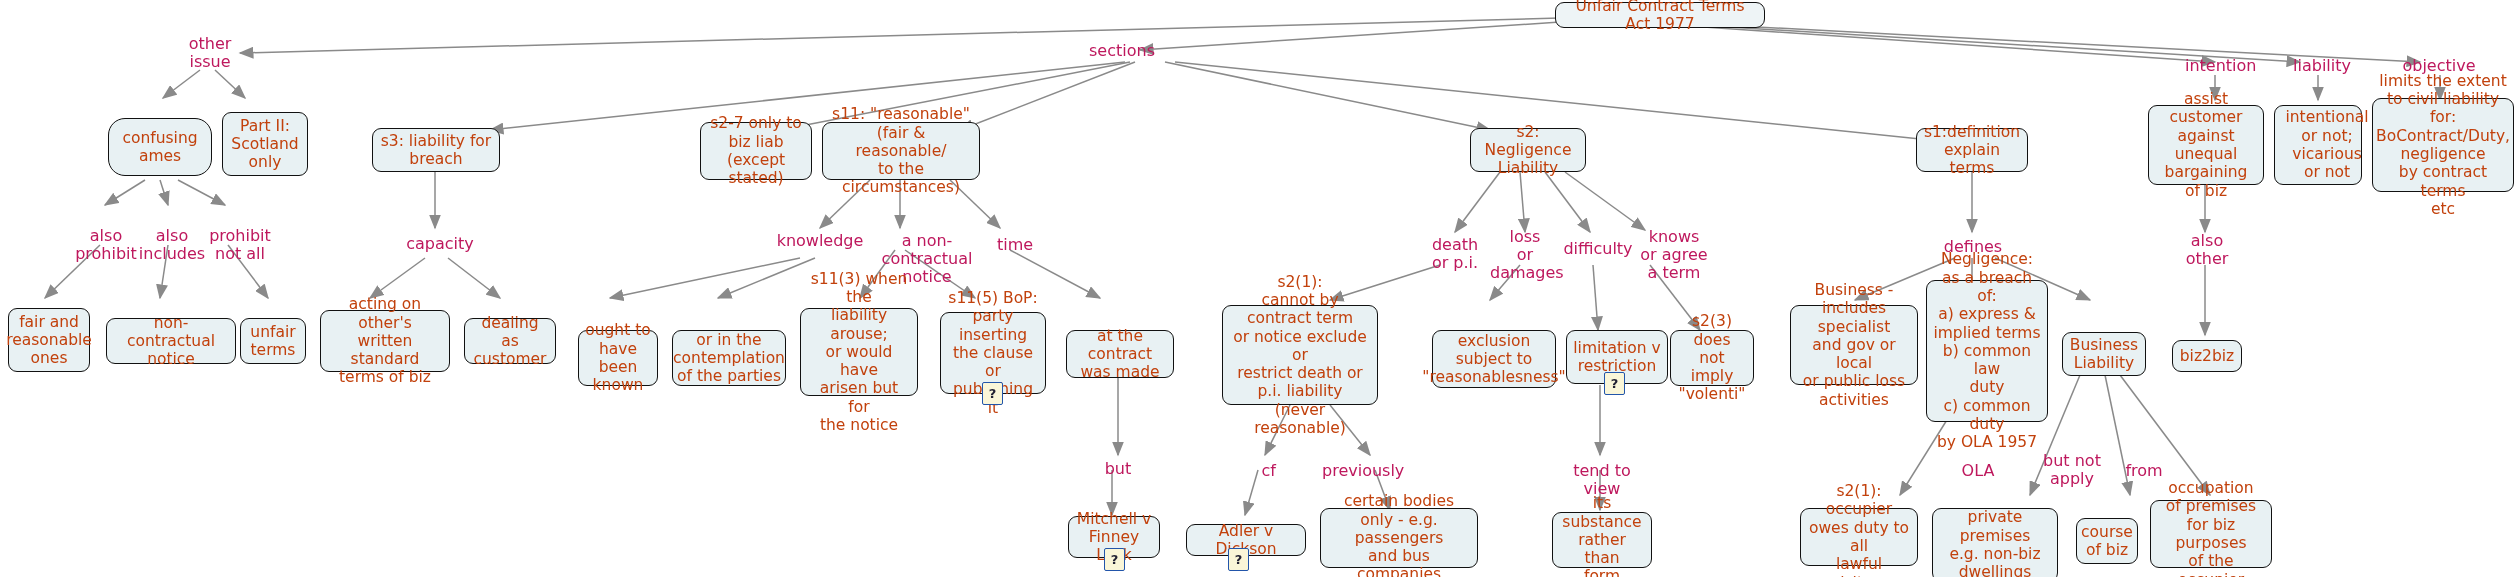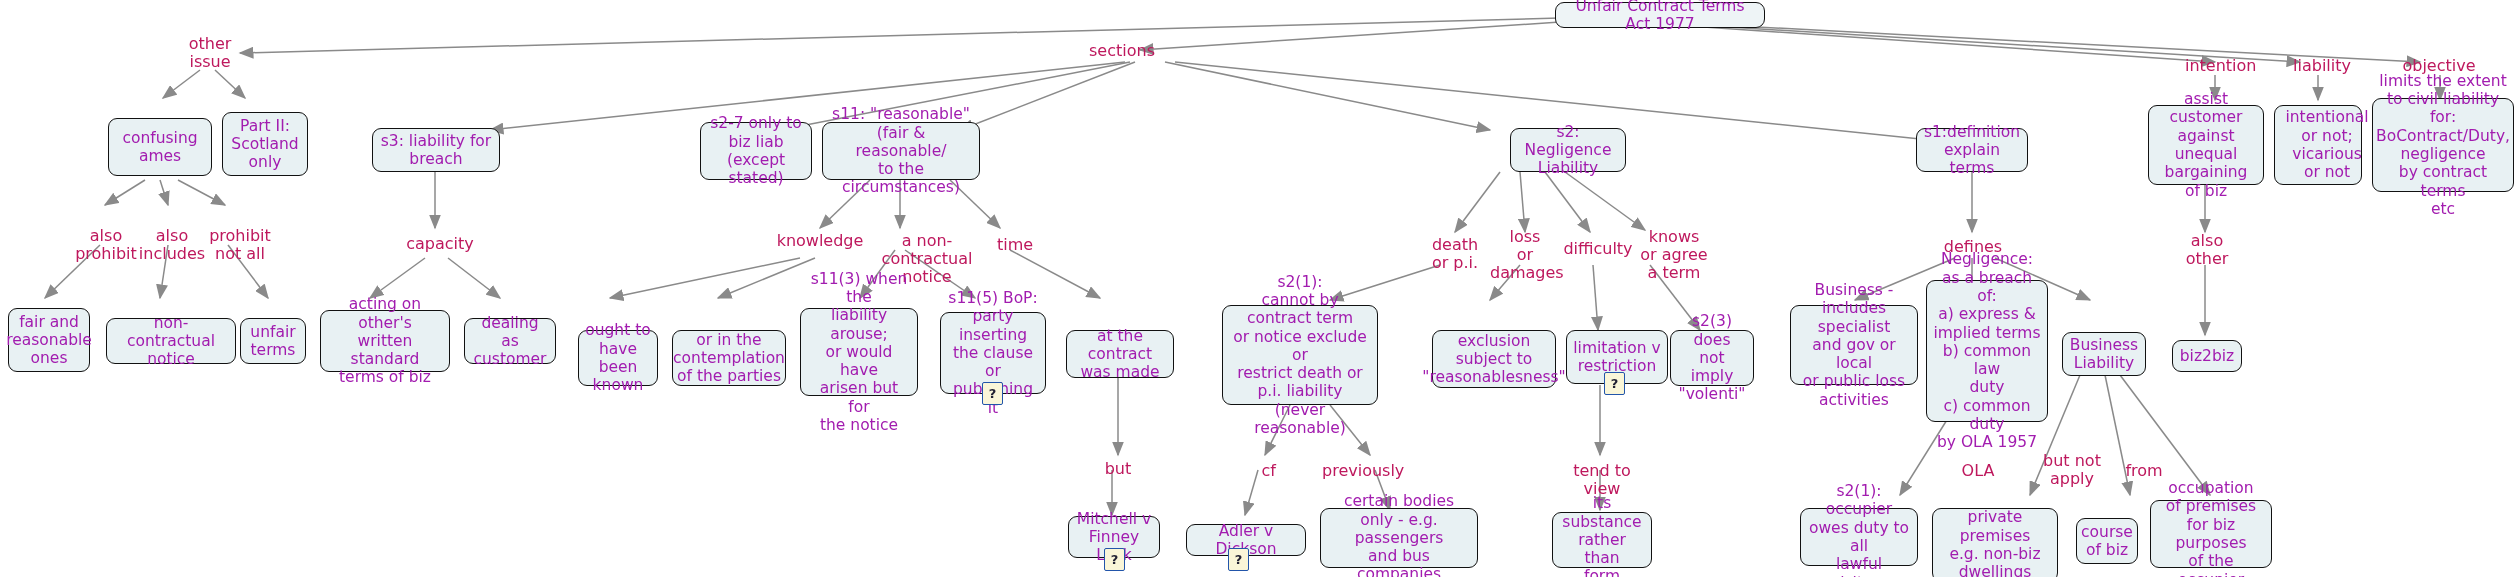--- a/index.html
+++ b/index.html
@@ -2,21 +2,21 @@
 <html><head>
 <meta charset="utf-8">
 <style>
   html,body{margin:0;padding:0;background:#ffffff;}
   body{width:2520px;height:577px;position:relative;overflow:hidden;
        font-family:"DejaVu Sans","Liberation Sans",sans-serif;}
   #canvas{position:absolute;left:0;top:0;width:2520px;height:577px;}
   svg.links{position:absolute;left:0;top:0;width:2520px;height:577px;overflow:visible;}
   .node{position:absolute;box-sizing:border-box;background:#e8f1f3;border:1.6px solid #111;
         border-radius:9px;display:flex;align-items:center;justify-content:center;
-        text-align:center;color:#a21caf;line-height:1.18;padding:3px 6px;
+        text-align:center;color:#c2410c;line-height:1.18;padding:3px 6px;
         font-size:15.5px;white-space:pre-line;}
   .root{background:#eef4f6;}
   .linklabel{position:absolute;color:#be185d;text-align:center;font-size:16px;
              line-height:1.12;white-space:pre-line;background:transparent;}
   .resicon{position:absolute;width:19px;height:21px;border:1.6px solid #2255aa;
            background:#faf6d8;border-radius:2px;display:flex;align-items:center;
            justify-content:center;font-size:13px;color:#223;font-weight:bold;}
 </style>
 </head>
 <body>
@@ -107,21 +107,21 @@
 
 <div class="node root" style="left:1555px;top:2px;width:210px;height:26px;">Unfair Contract Terms Act 1977</div>
 
 <div class="linklabel" style="left:180px;top:35px;width:60px;">other
 issue</div>
 <div class="linklabel" style="left:1082px;top:42px;width:80px;">sections</div>
 <div class="linklabel" style="left:2185px;top:57px;width:70px;">intention</div>
 <div class="linklabel" style="left:2290px;top:57px;width:64px;">liability</div>
 <div class="linklabel" style="left:2400px;top:57px;width:78px;">objective</div>
 
-<div class="node" style="left:108px;top:118px;width:104px;height:58px;">confusing
+<div class="node" style="left:108px;top:118px;width:104px;height:58px;border-radius:17px;">confusing
 ames</div>
 <div class="node" style="left:222px;top:112px;width:86px;height:64px;">Part II:
 Scotland
 only</div>
 
 <div class="linklabel" style="left:72px;top:227px;width:68px;">also
 prohibit</div>
 <div class="linklabel" style="left:138px;top:227px;width:68px;">also
 includes</div>
 <div class="linklabel" style="left:200px;top:227px;width:80px;">prohibit
@@ -181,21 +181,21 @@
 <div class="resicon" style="left:1104px;top:548px;">?</div>
 
 <div class="linklabel" style="left:1246px;top:462px;width:30px;text-align:right;">cf</div>
 <div class="linklabel" style="left:1322px;top:462px;width:82px;">previously</div>
 <div class="node" style="left:1186px;top:524px;width:120px;height:32px;">Adler v Dickson</div>
 <div class="resicon" style="left:1228px;top:548px;">?</div>
 <div class="node" style="left:1320px;top:508px;width:158px;height:60px;">certain bodies
 only - e.g. passengers
 and bus companies</div>
 
-<div class="node" style="left:1470px;top:128px;width:116px;height:44px;margin-left:40px;">s2: Negligence
+<div class="node" style="left:1470px;top:128px;width:116px;height:44px;">s2: Negligence
 Liability</div>
 <div class="linklabel" style="left:1420px;top:236px;width:70px;">death
 or p.i.</div>
 <div class="linklabel" style="left:1490px;top:228px;width:70px;">loss
 or
 damages</div>
 <div class="linklabel" style="left:1562px;top:240px;width:72px;">difficulty</div>
 <div class="linklabel" style="left:1638px;top:228px;width:72px;">knows
 or agree
 a term</div>

